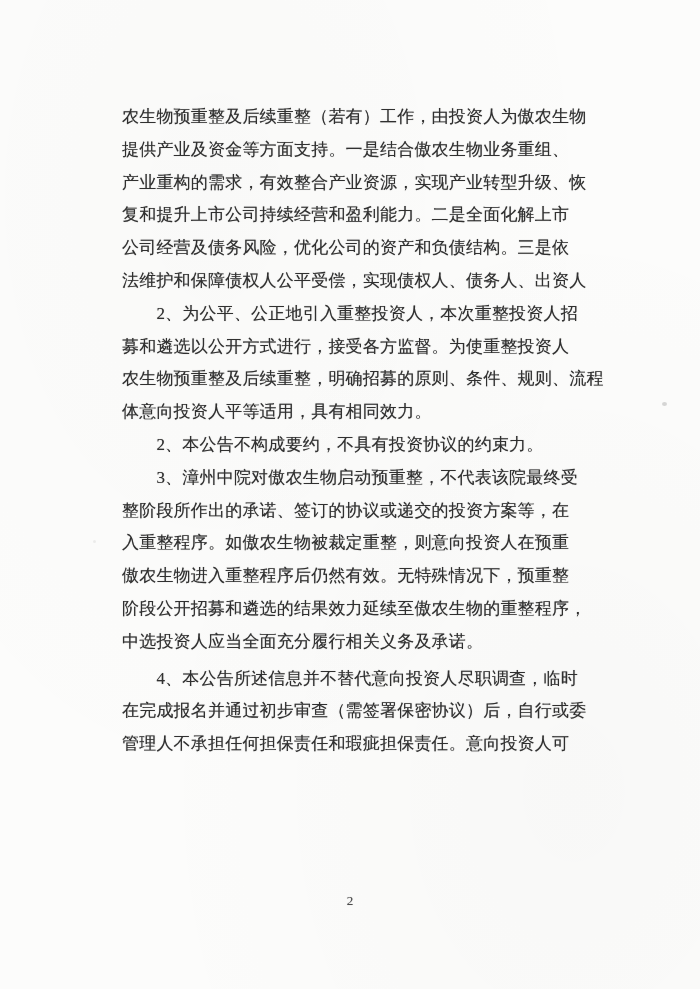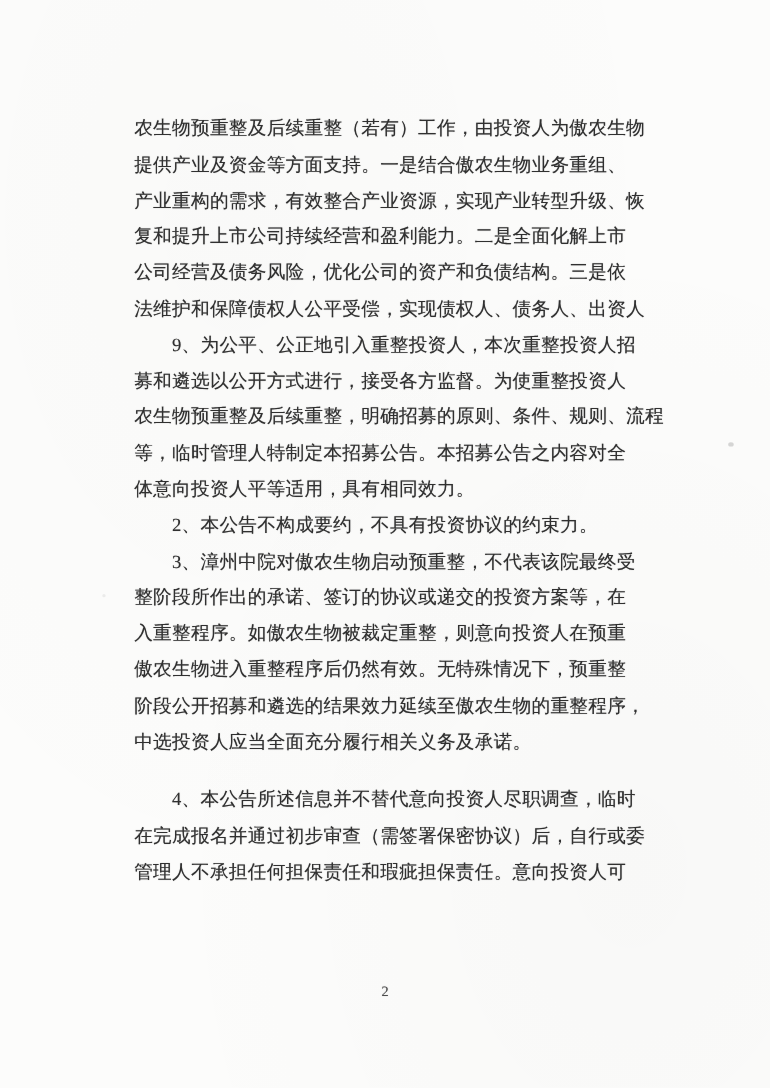--- a/index.html
+++ b/index.html
@@ -22,21 +22,21 @@
   .text-block {
     position: absolute;
     left: 122px;
     top: 101px;
     width: 466px;
   }
   .paragraph {
     margin: 0;
   }
   .paragraph.spaced {
-    margin-top: 20px;
+    margin-top: 4px;
   }
   .line {
     height: 32.8px;
     line-height: 32.8px;
     font-size: 17px;
     letter-spacing: 0.2px;
     white-space: nowrap;
     color: #303030;
     text-shadow: 0 0 0.8px rgba(55,55,55,0.55);
   }
@@ -83,24 +83,23 @@
   <div class="text-block">
       <div class="paragraph">
         <div class="line">农生物预重整及后续重整（若有）工作，由投资人为傲农生物</div>
         <div class="line">提供产业及资金等方面支持。一是结合傲农生物业务重组、</div>
         <div class="line">产业重构的需求，有效整合产业资源，实现产业转型升级、恢</div>
         <div class="line">复和提升上市公司持续经营和盈利能力。二是全面化解上市</div>
         <div class="line">公司经营及债务风险，优化公司的资产和负债结构。三是依</div>
         <div class="line">法维护和保障债权人公平受偿，实现债权人、债务人、出资人</div>
       </div>
       <div class="paragraph">
-        <div class="line">　　9、为公平、公正地引入重整投资人，本次重整投资人招</div>
+        <div class="line">　　2、为公平、公正地引入重整投资人，本次重整投资人招</div>
         <div class="line">募和遴选以公开方式进行，接受各方监督。为使重整投资人</div>
         <div class="line">农生物预重整及后续重整，明确招募的原则、条件、规则、流程</div>
-        <div class="line">等，临时管理人特制定本招募公告。本招募公告之内容对全</div>
         <div class="line">体意向投资人平等适用，具有相同效力。</div>
       </div>
       <div class="paragraph">
         <div class="line">　　2、本公告不构成要约，不具有投资协议的约束力。</div>
       </div>
       <div class="paragraph">
         <div class="line">　　3、漳州中院对傲农生物启动预重整，不代表该院最终受</div>
         <div class="line">整阶段所作出的承诺、签订的协议或递交的投资方案等，在</div>
         <div class="line">入重整程序。如傲农生物被裁定重整，则意向投资人在预重</div>
         <div class="line">傲农生物进入重整程序后仍然有效。无特殊情况下，预重整</div>

